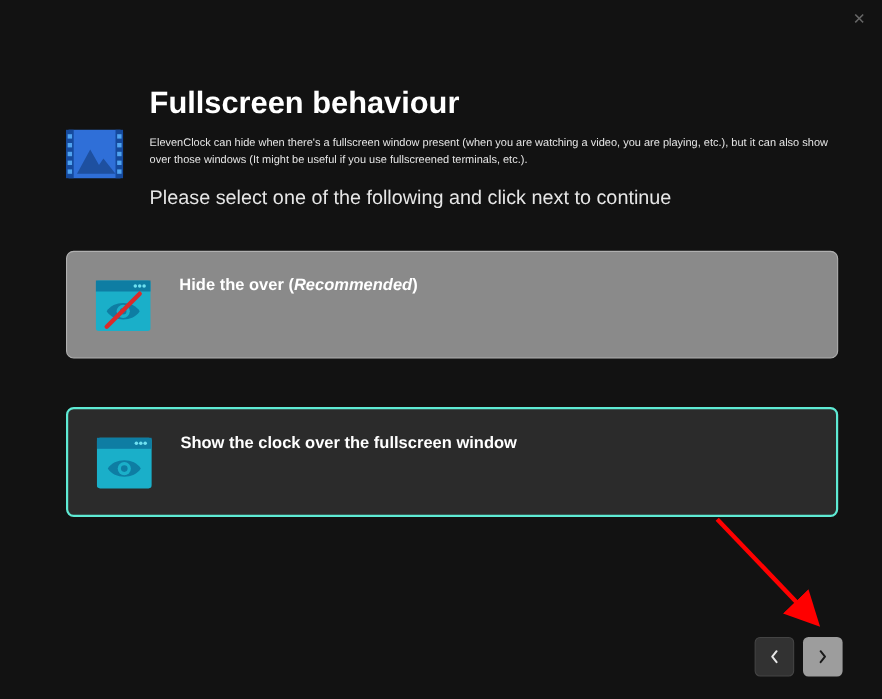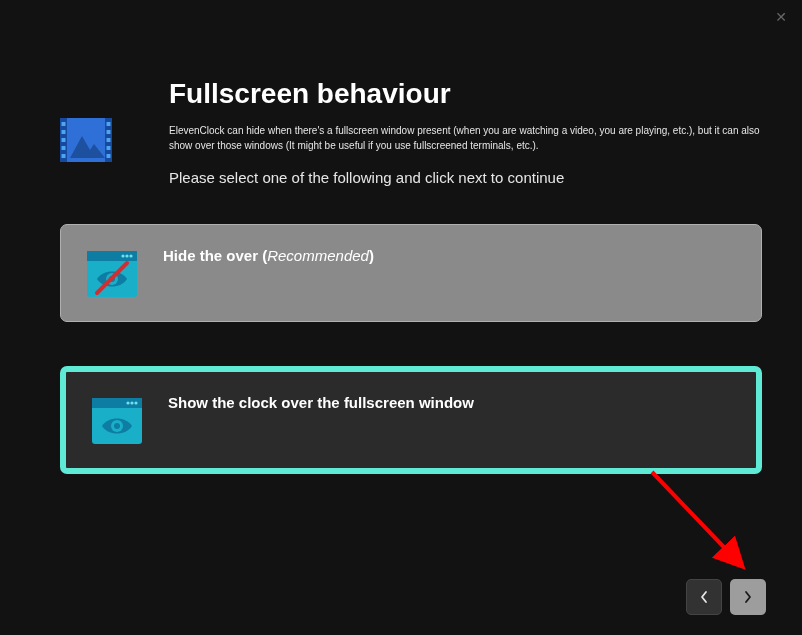--- a/index.html
+++ b/index.html
@@ -28,71 +28,70 @@
     align-items: flex-start;
     gap: 24px;
   }
   .app-icon {
     width: 52px; height: 52px;
     flex: 0 0 52px;
     margin-top: 36px;
   }
   .header-text {
     flex: 1;
-    margin-left: 33px;
   }
   h1 {
     font-size: 28px;
     font-weight: 600;
     margin-bottom: 14px;
   }
   .desc {
     font-size: 10px;
     line-height: 1.45;
     color: #e6e6e6;
     margin-bottom: 16px;
   }
   .instr {
-    font-size: 15px;
+    font-size: 18px;
     color: #e6e6e6;
   }
   .options {
     margin-top: 38px;
     display: flex;
     flex-direction: column;
     gap: 44px;
   }
   .option {
     display: flex;
     align-items: flex-start;
     gap: 26px;
     padding: 22px 28px 22px 26px;
     border-radius: 7px;
-    border: 6px solid #5eead4;
+    border: 2px solid #5eead4;
     background: #2b2b2b;
     cursor: pointer;
   }
   .option.selected {
     background: #8a8a8a;
     border: 1px solid #b0b0b0;
   }
   .opt-icon {
     width: 50px; height: 50px;
     flex: 0 0 50px;
     margin-top: 2px;
   }
   .opt-body { flex: 1; }
   .opt-title {
     font-size: 15px;
     font-weight: 600;
     margin-bottom: 10px;
   }
   .opt-title em {
     font-style: italic;
-    font-weight: 400;
+    font-weight: 700;
   }
   .opt-sub {
     font-size: 13.5px;
     line-height: 1.45;
     color: #e6e6e6;
   }
   .option.selected .opt-title,
   .option.selected .opt-sub {
     color: #ffffff;
   }

